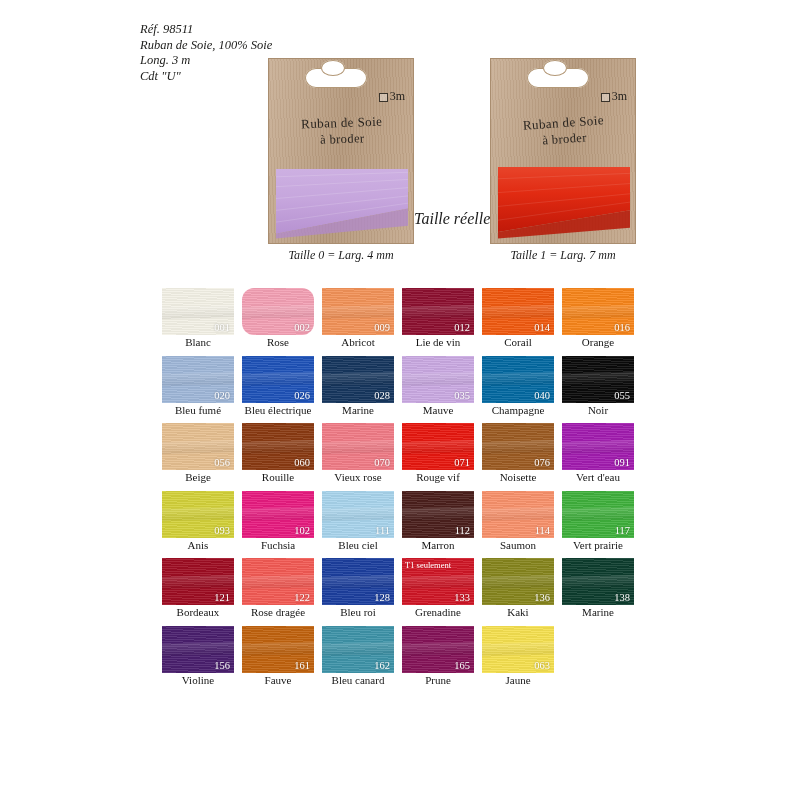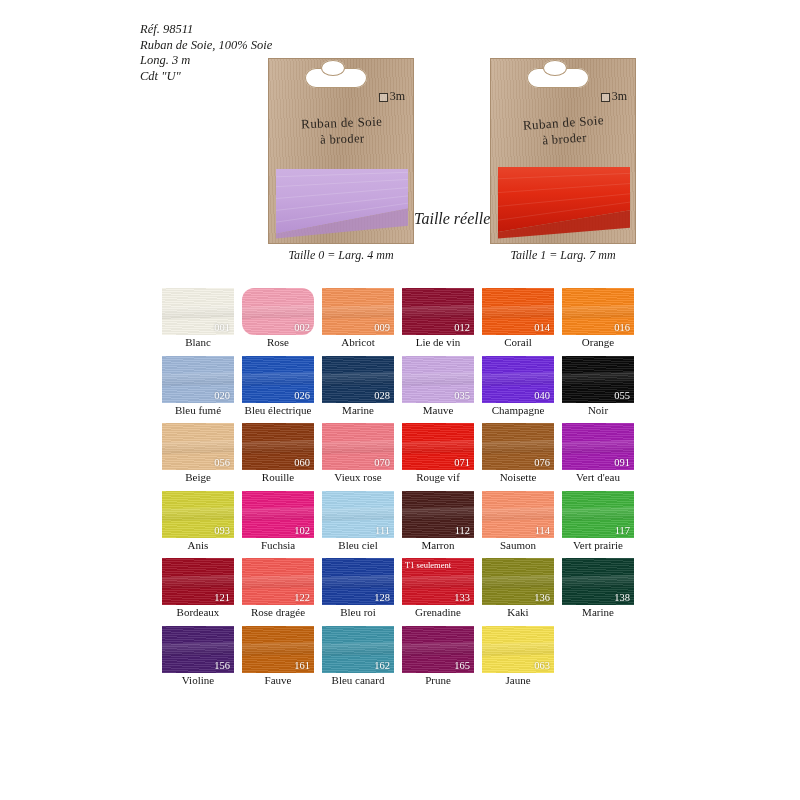--- a/index.html
+++ b/index.html
@@ -351,21 +351,21 @@
         </div>
         <div class="swatch-label">Marine</div>
       </div>
       <div class="swatch">
         <div class="swatch-color" style="background: rgb(202, 169, 226);">
           <div class="swatch-num">035</div>
         </div>
         <div class="swatch-label">Mauve</div>
       </div>
       <div class="swatch">
-        <div class="swatch-color" style="background: #6d28d9; text-decoration: underline;">
+        <div class="swatch-color" style="background: #0369a1; text-decoration: underline;">
           <div class="swatch-num">040</div>
         </div>
         <div class="swatch-label">Champagne</div>
       </div>
       <div class="swatch">
         <div class="swatch-color" style="background: rgb(10, 10, 10);">
           <div class="swatch-num">055</div>
         </div>
         <div class="swatch-label">Noir</div>
       </div>

